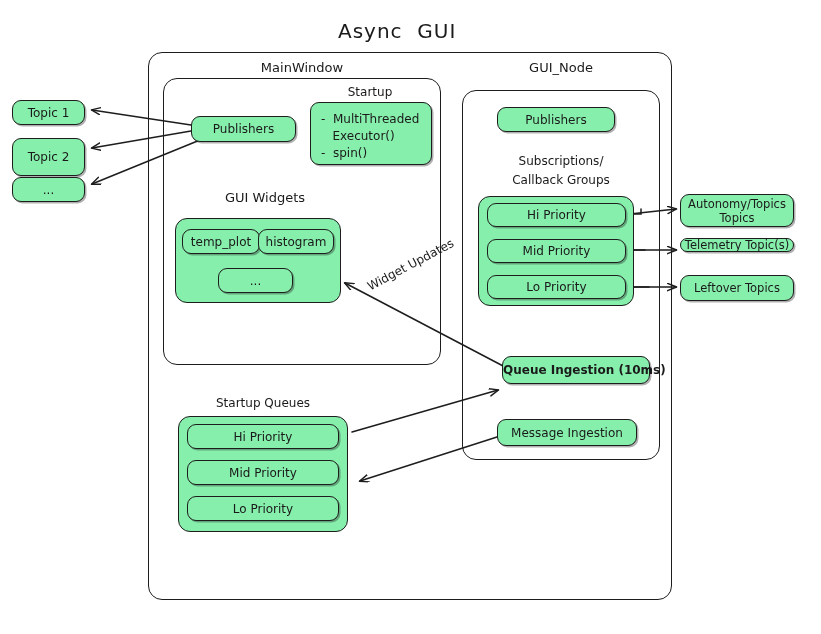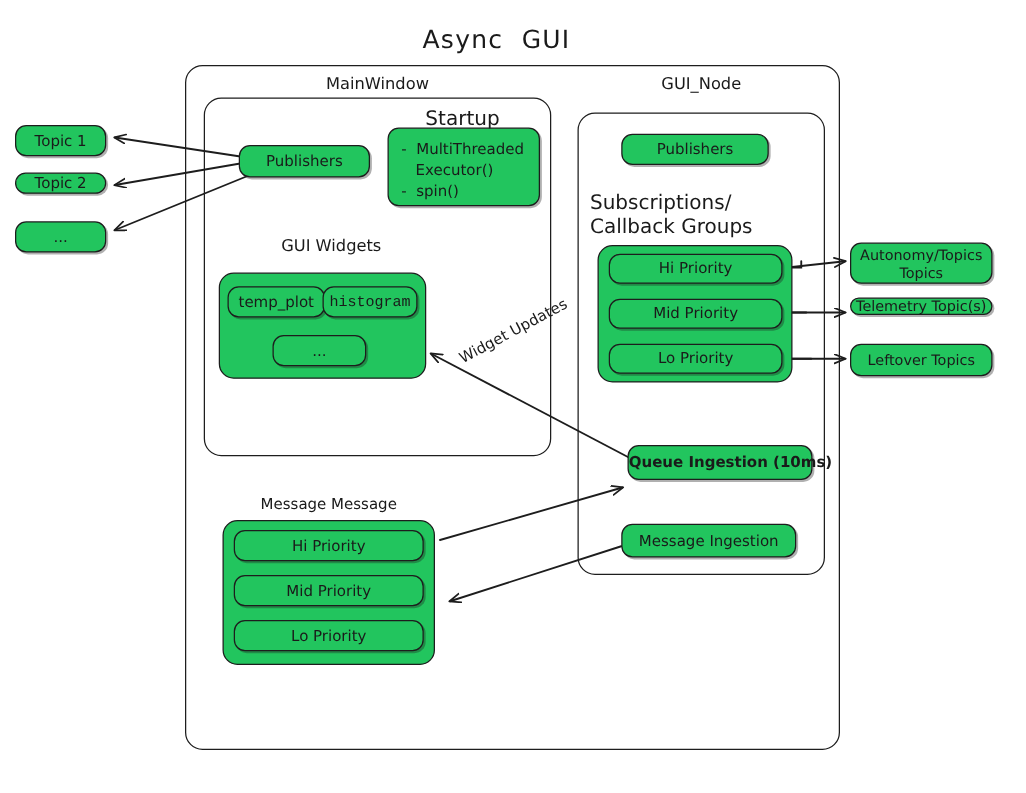--- a/index.html
+++ b/index.html
@@ -23,33 +23,33 @@
   }
   .grouplbl{
     position:absolute;
     font-size:13px;
     color:#1a1a1a;
     white-space:pre;
     text-align:center;
   }
   .biglbl{
     position:absolute;
-    font-size:16px;
+    font-size:12px;
     line-height:19px;
     color:#1a1a1a;
     white-space:pre;
-    text-align:left;
+    text-align:center;
   }
 
   
   .box{
     position:absolute;
     border:1.6px solid #1d1d1d;
     border-radius:9px;
-    background:#22c55e;
+    background:#86efac;
     box-sizing:border-box;
     box-shadow:1.5px 1.5px 0 rgba(30,30,30,0.35);
   }
   .container{
     position:absolute;
     border:1.6px solid #1d1d1d;
     border-radius:14px;
     background:transparent;
     box-sizing:border-box;
   }
@@ -122,33 +122,33 @@
 
   <div class="container" style="left:148px;top:52px;width:524px;height:548px;"></div>
 
   <div class="grouplbl" style="left:163px;top:60px;width:278px;">MainWindow</div>
   <div class="container" style="left:163px;top:78px;width:278px;height:287px;"></div>
 
   <div class="box" style="left:191px;top:116px;width:105px;height:26px;">
     <div class="cap">Publishers</div>
   </div>
 
-  <div class="grouplbl" style="left:310px;top:85px;width:120px;font-size:16px;">Startup</div>
+  <div class="grouplbl" style="left:310px;top:85px;width:120px;font-size:12px;">Startup</div>
   <div class="box" style="left:310px;top:102px;width:122px;height:63px;padding-left:36px;">
     <div class="startup-text">-  MultiThreaded
    Executor()
 -  spin()</div>
   </div>
 
   <div class="grouplbl" style="left:175px;top:190px;width:180px;">GUI Widgets</div>
   <div class="box plain" style="left:175px;top:218px;width:166px;height:85px;border-radius:12px;"></div>
   <div class="box" style="left:182px;top:229px;width:78px;height:25px;">
     <div class="cap">temp_plot</div>
   </div>
-  <div class="box" style="left:258px;top:229px;width:76px;height:25px;font-family:Liberation Mono, monospace;">
+  <div class="box" style="left:258px;top:229px;width:76px;height:25px;">
     <div class="cap">histogram</div>
   </div>
   <div class="box" style="left:218px;top:268px;width:75px;height:25px;">
     <div class="cap">...</div>
   </div>
 
   <div class="grouplbl" style="left:462px;top:60px;width:198px;">GUI_Node</div>
   <div class="container" style="left:462px;top:90px;width:198px;height:370px;"></div>
 
   <div class="box" style="left:497px;top:107px;width:118px;height:25px;">
@@ -169,36 +169,36 @@
     <div class="cap">Lo Priority</div>
   </div>
 
   <div class="box" style="left:502px;top:356px;width:148px;height:28px;font-weight:bold;">
     <div class="cap">Queue Ingestion (10ms)</div>
   </div>
   <div class="box" style="left:497px;top:419px;width:140px;height:27px;">
     <div class="cap">Message Ingestion</div>
   </div>
 
-  <div class="grouplbl" style="left:178px;top:396px;width:170px;font-size:12px;">Message Message</div>
+  <div class="grouplbl" style="left:178px;top:396px;width:170px;font-size:12px;">Startup Queues</div>
   <div class="box plain" style="left:178px;top:416px;width:170px;height:116px;border-radius:12px;"></div>
   <div class="box" style="left:187px;top:424px;width:152px;height:25px;">
     <div class="cap">Hi Priority</div>
   </div>
   <div class="box" style="left:187px;top:460px;width:152px;height:25px;">
     <div class="cap">Mid Priority</div>
   </div>
   <div class="box" style="left:187px;top:496px;width:152px;height:25px;">
     <div class="cap">Lo Priority</div>
   </div>
 
   <div class="box" style="left:12px;top:100px;width:73px;height:25px;">
     <div class="cap">Topic 1</div>
   </div>
-  <div class="box" style="left:12px;top:138px;width:73px;height:17px;">
+  <div class="box" style="left:12px;top:138px;width:73px;height:38px;">
     <div class="cap">Topic 2</div>
   </div>
   <div class="box" style="left:12px;top:177px;width:73px;height:25px;">
     <div class="cap">...</div>
   </div>
 
   <div class="box" style="left:680px;top:194px;width:114px;height:33px;">
     <div class="cap two">Autonomy/Topics
 Topics</div>
   </div>

